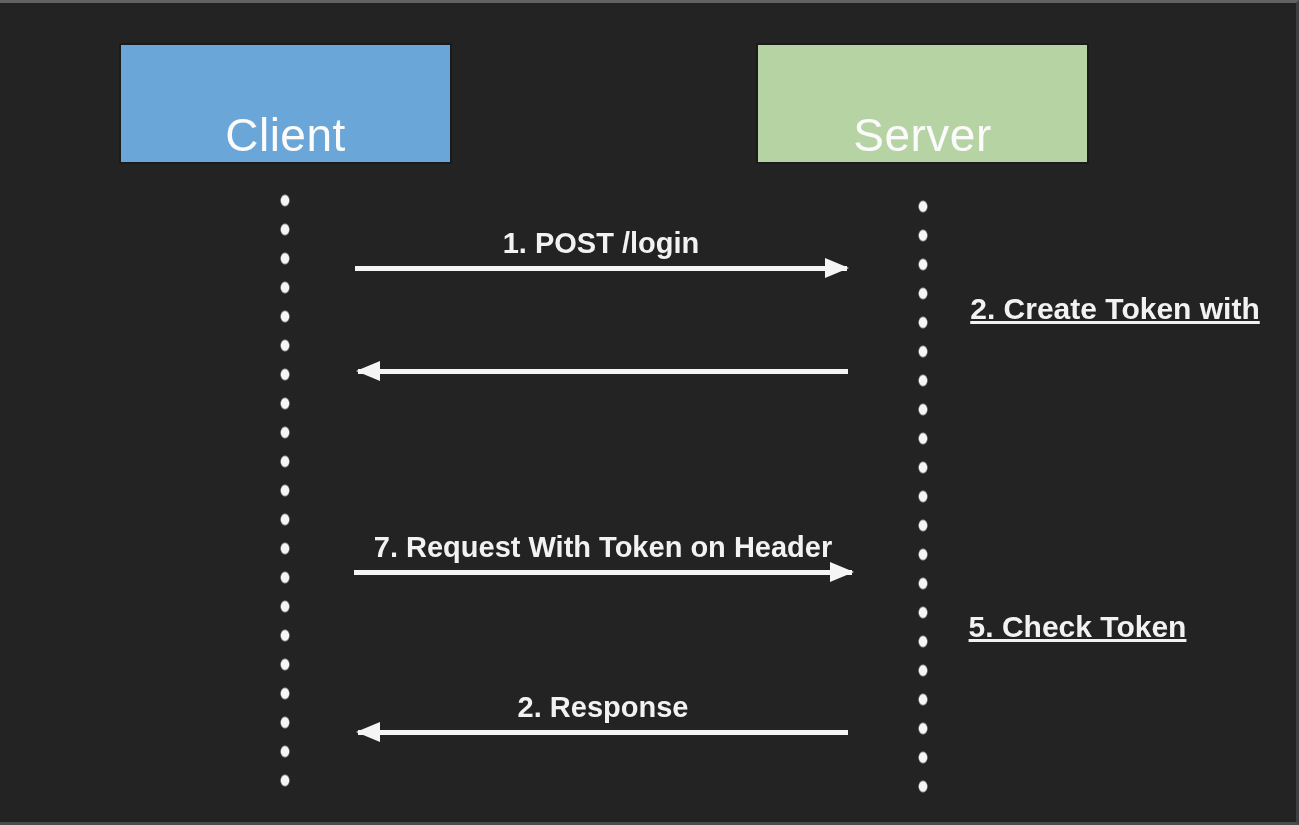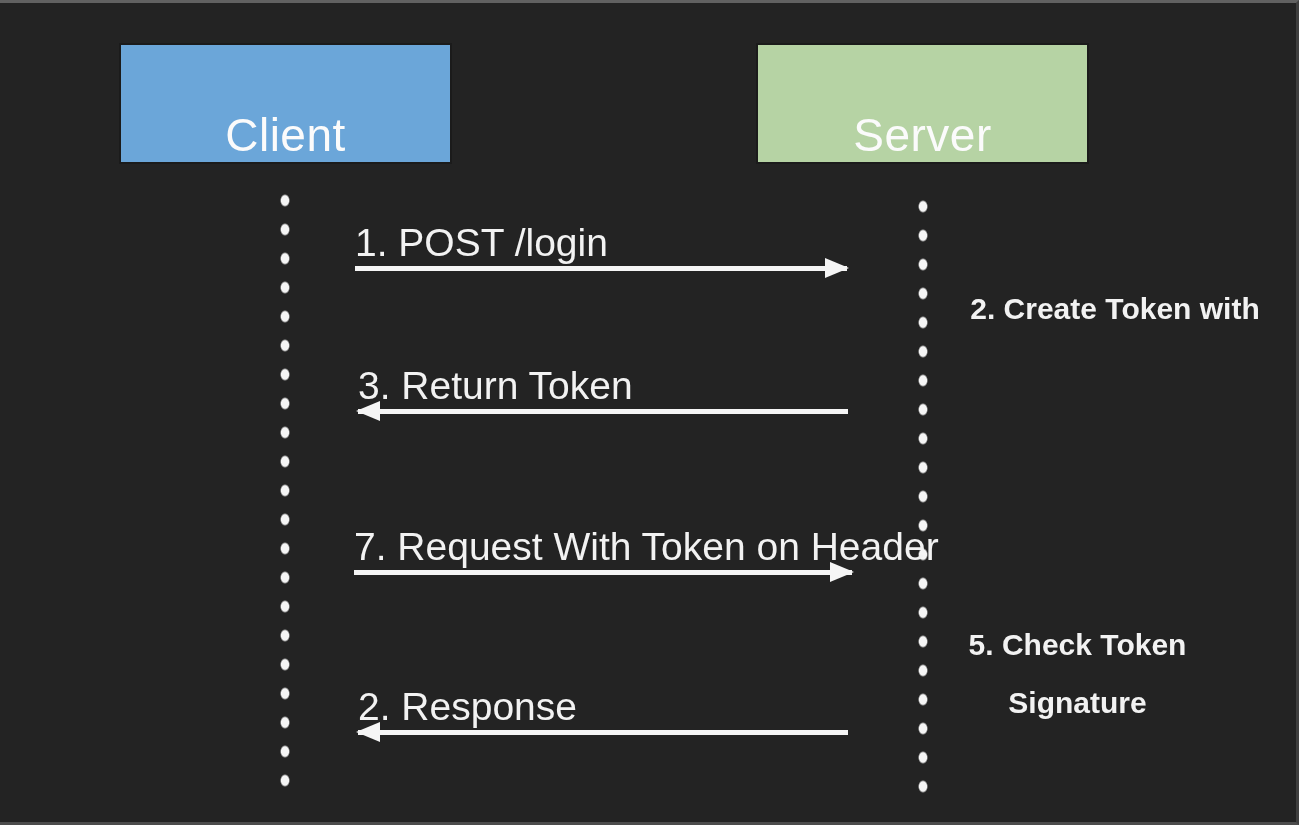--- a/index.html
+++ b/index.html
@@ -42,23 +42,24 @@
     width:10px;
     background-image:radial-gradient(ellipse 5px 6.5px at 50% 7.5px, var(--line) 72%, rgba(255,255,255,0) 100%);
     background-size:10px 29px;
     background-repeat:repeat-y;
   }
   .lifeline-client{left:280px;top:190px;height:594px;}
   .lifeline-server{left:918px;top:196px;height:594px;}
   .message{position:absolute;}
   .msg-label{
     display:block;
+    text-align:center;
     color:var(--text);
-    font-size:39px;
-    font-weight:400;
+    font-size:29px;
+    font-weight:700;
     line-height:40px;
     white-space:nowrap;
   }
   .msg-arrow{
     position:relative;
     margin-top:3px;
     height:5px;
     background:var(--line);
   }
   .arrowhead{
@@ -77,20 +78,21 @@
     border-right:24px solid var(--line);
   }
   .note{
     position:absolute;
     text-align:center;
     color:var(--text);
     font-size:30px;
     font-weight:600;
     line-height:58px;
     white-space:nowrap;
+    text-decoration:underline;
   }
 </style>
 </head>
 <body>
 
 <div class="canvas">
 
   <div class="actor actor-client">
     <span class="actor-label">Client</span>
   </div>
@@ -102,21 +104,20 @@
   <div class="lifeline lifeline-server"></div>
 
   <div class="message dir-right" style="left:355px;top:220px;width:492px;">
     <span class="msg-label">1. POST /login</span>
     <div class="msg-arrow">
       <div class="arrowhead"></div>
     </div>
   </div>
 
   <div class="message dir-left" style="left:358px;top:363px;width:490px;">
-    <span class="msg-label">3. Return Token</span>
     <div class="msg-arrow">
       <div class="arrowhead"></div>
     </div>
   </div>
 
   <div class="message dir-right" style="left:354px;top:524px;width:498px;">
     <span class="msg-label">7. Request With Token on Header</span>
     <div class="msg-arrow">
       <div class="arrowhead"></div>
     </div>
@@ -126,18 +127,17 @@
     <span class="msg-label">2. Response</span>
     <div class="msg-arrow">
       <div class="arrowhead"></div>
     </div>
   </div>
 
   <div class="note" style="left:950px;top:277px;width:330px;">
     <span style="display:block;">2. Create Token with</span>
   </div>
 
-  <div class="note" style="left:950px;top:613px;width:255px;">
+  <div class="note" style="left:950px;top:595px;width:255px;">
     <span style="display:block;">5. Check Token</span>
-    <span style="display:block;">Signature</span>
   </div>
 
 </div>
 
 </body></html>

